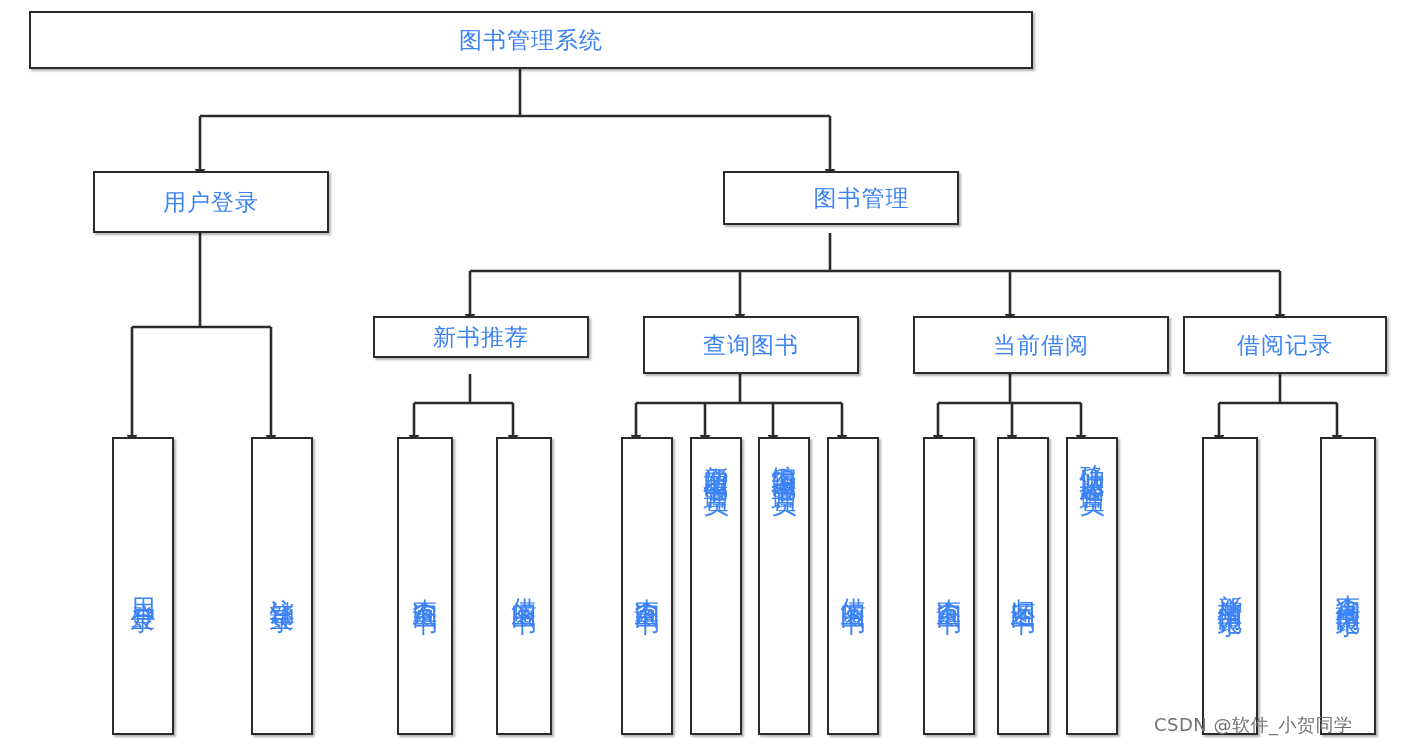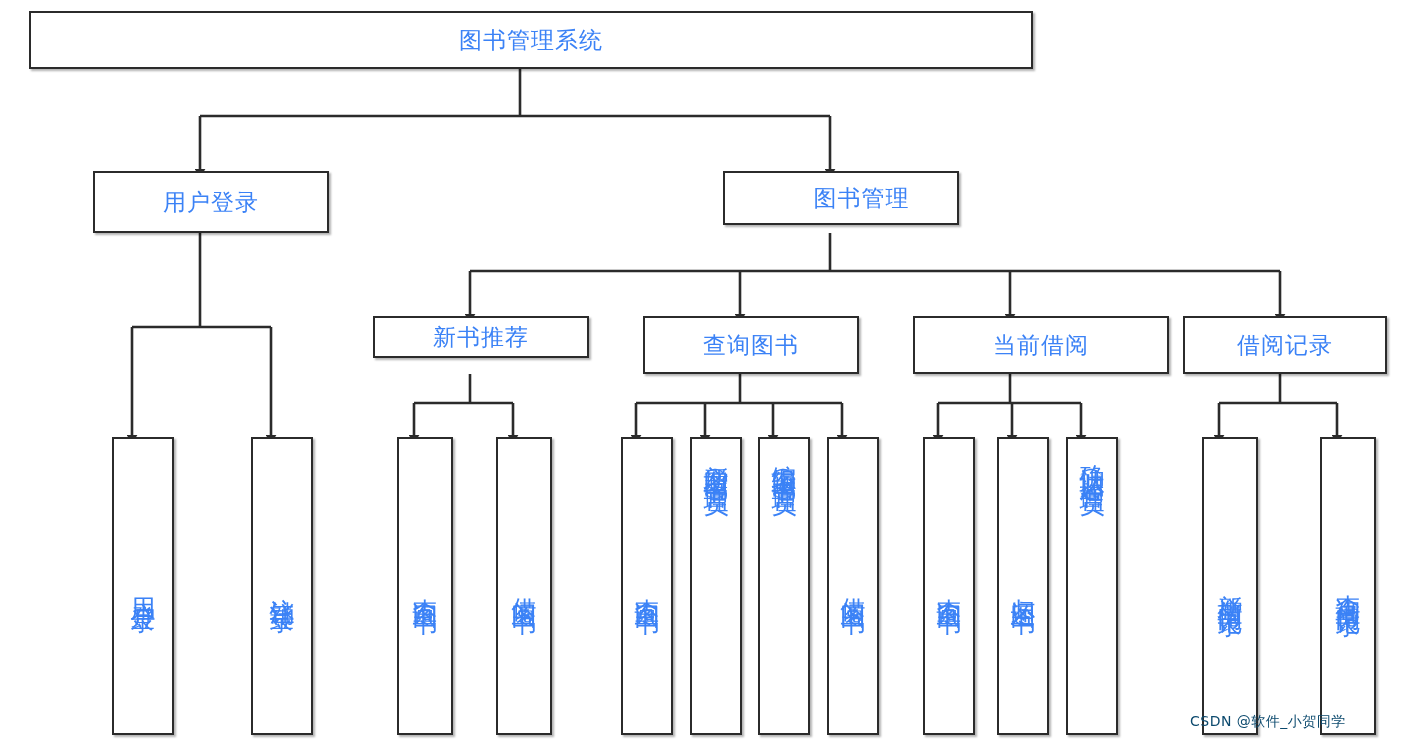--- a/index.html
+++ b/index.html
@@ -63,24 +63,24 @@
   }
   .node.vert.centered {
     align-items: center;
   }
   .node.vert.topalign {
     align-items: flex-start;
     padding-top: 6px;
   }
   #watermark {
     position: absolute;
-    left: 1190px;
+    left: 1154px;
     top: 713px;
-    font-size: 14px;
-    color: #0c4a6e;
+    font-size: 18px;
+    color: #737373;
     white-space: nowrap;
     letter-spacing: 0.5px;
     font-family: "DejaVu Sans", "Liberation Sans", sans-serif;
   }
 </style>
 </head>
 <body>
 
 <div id="diagram-root">
 

